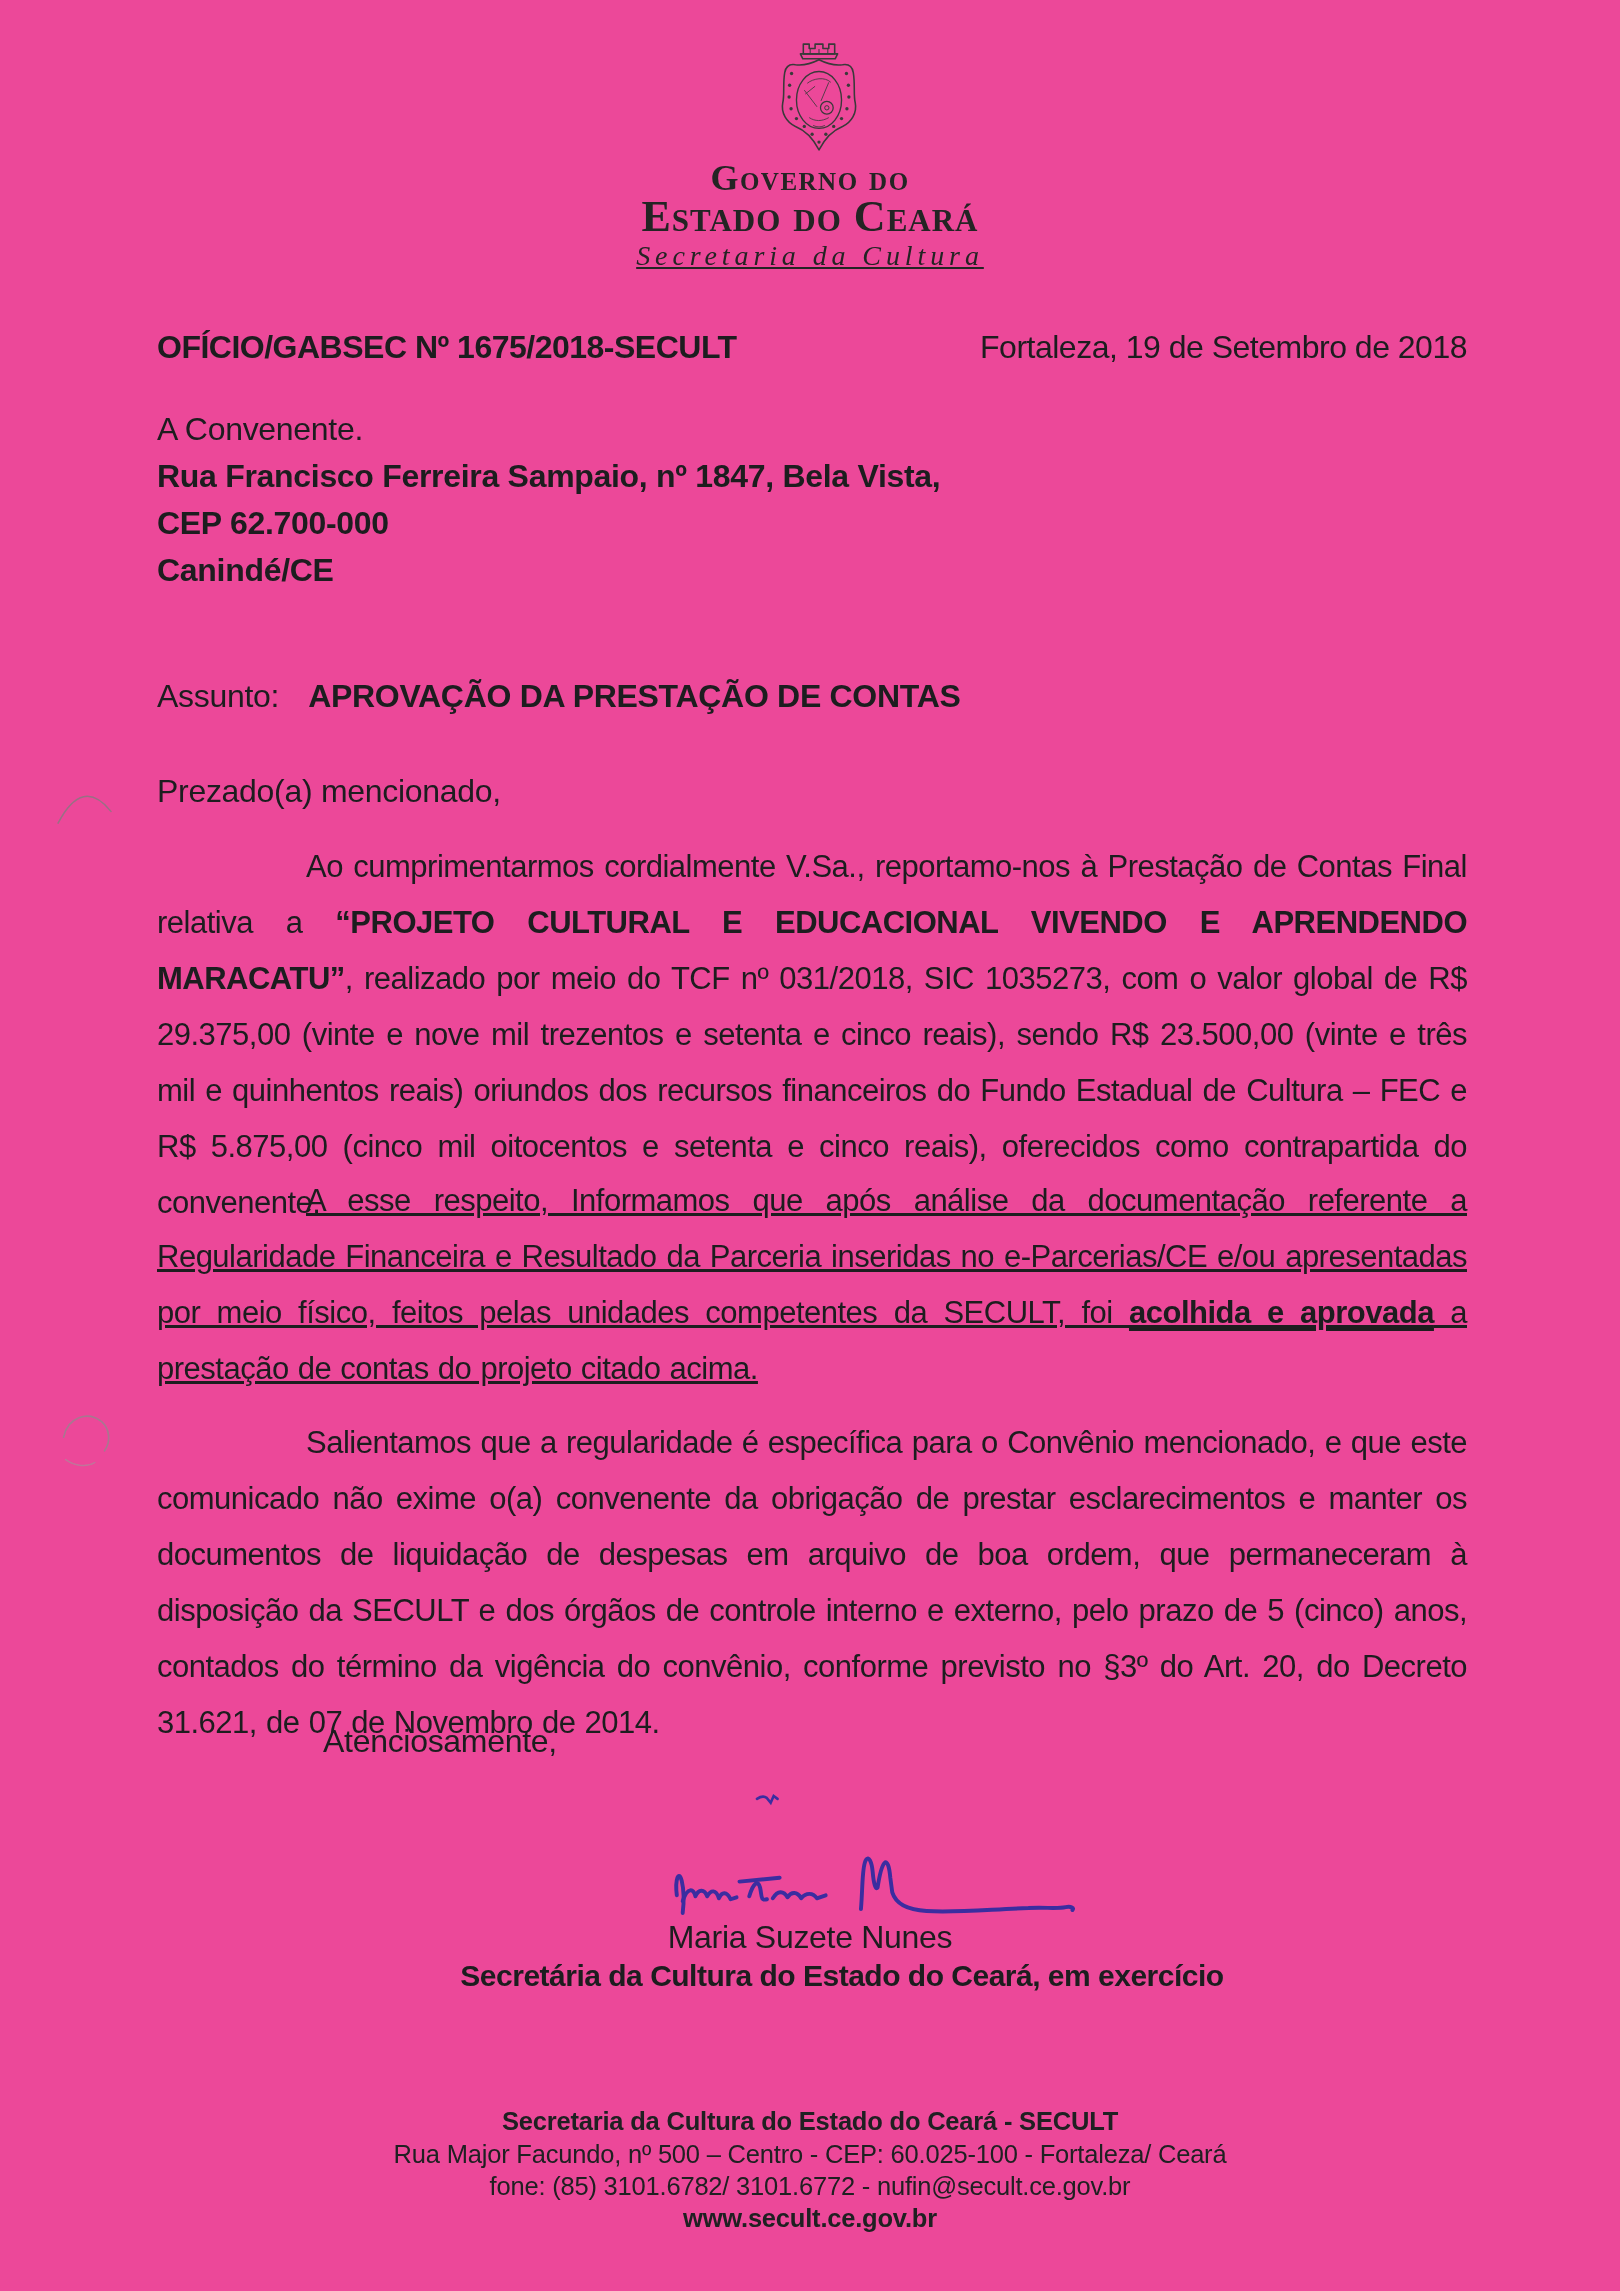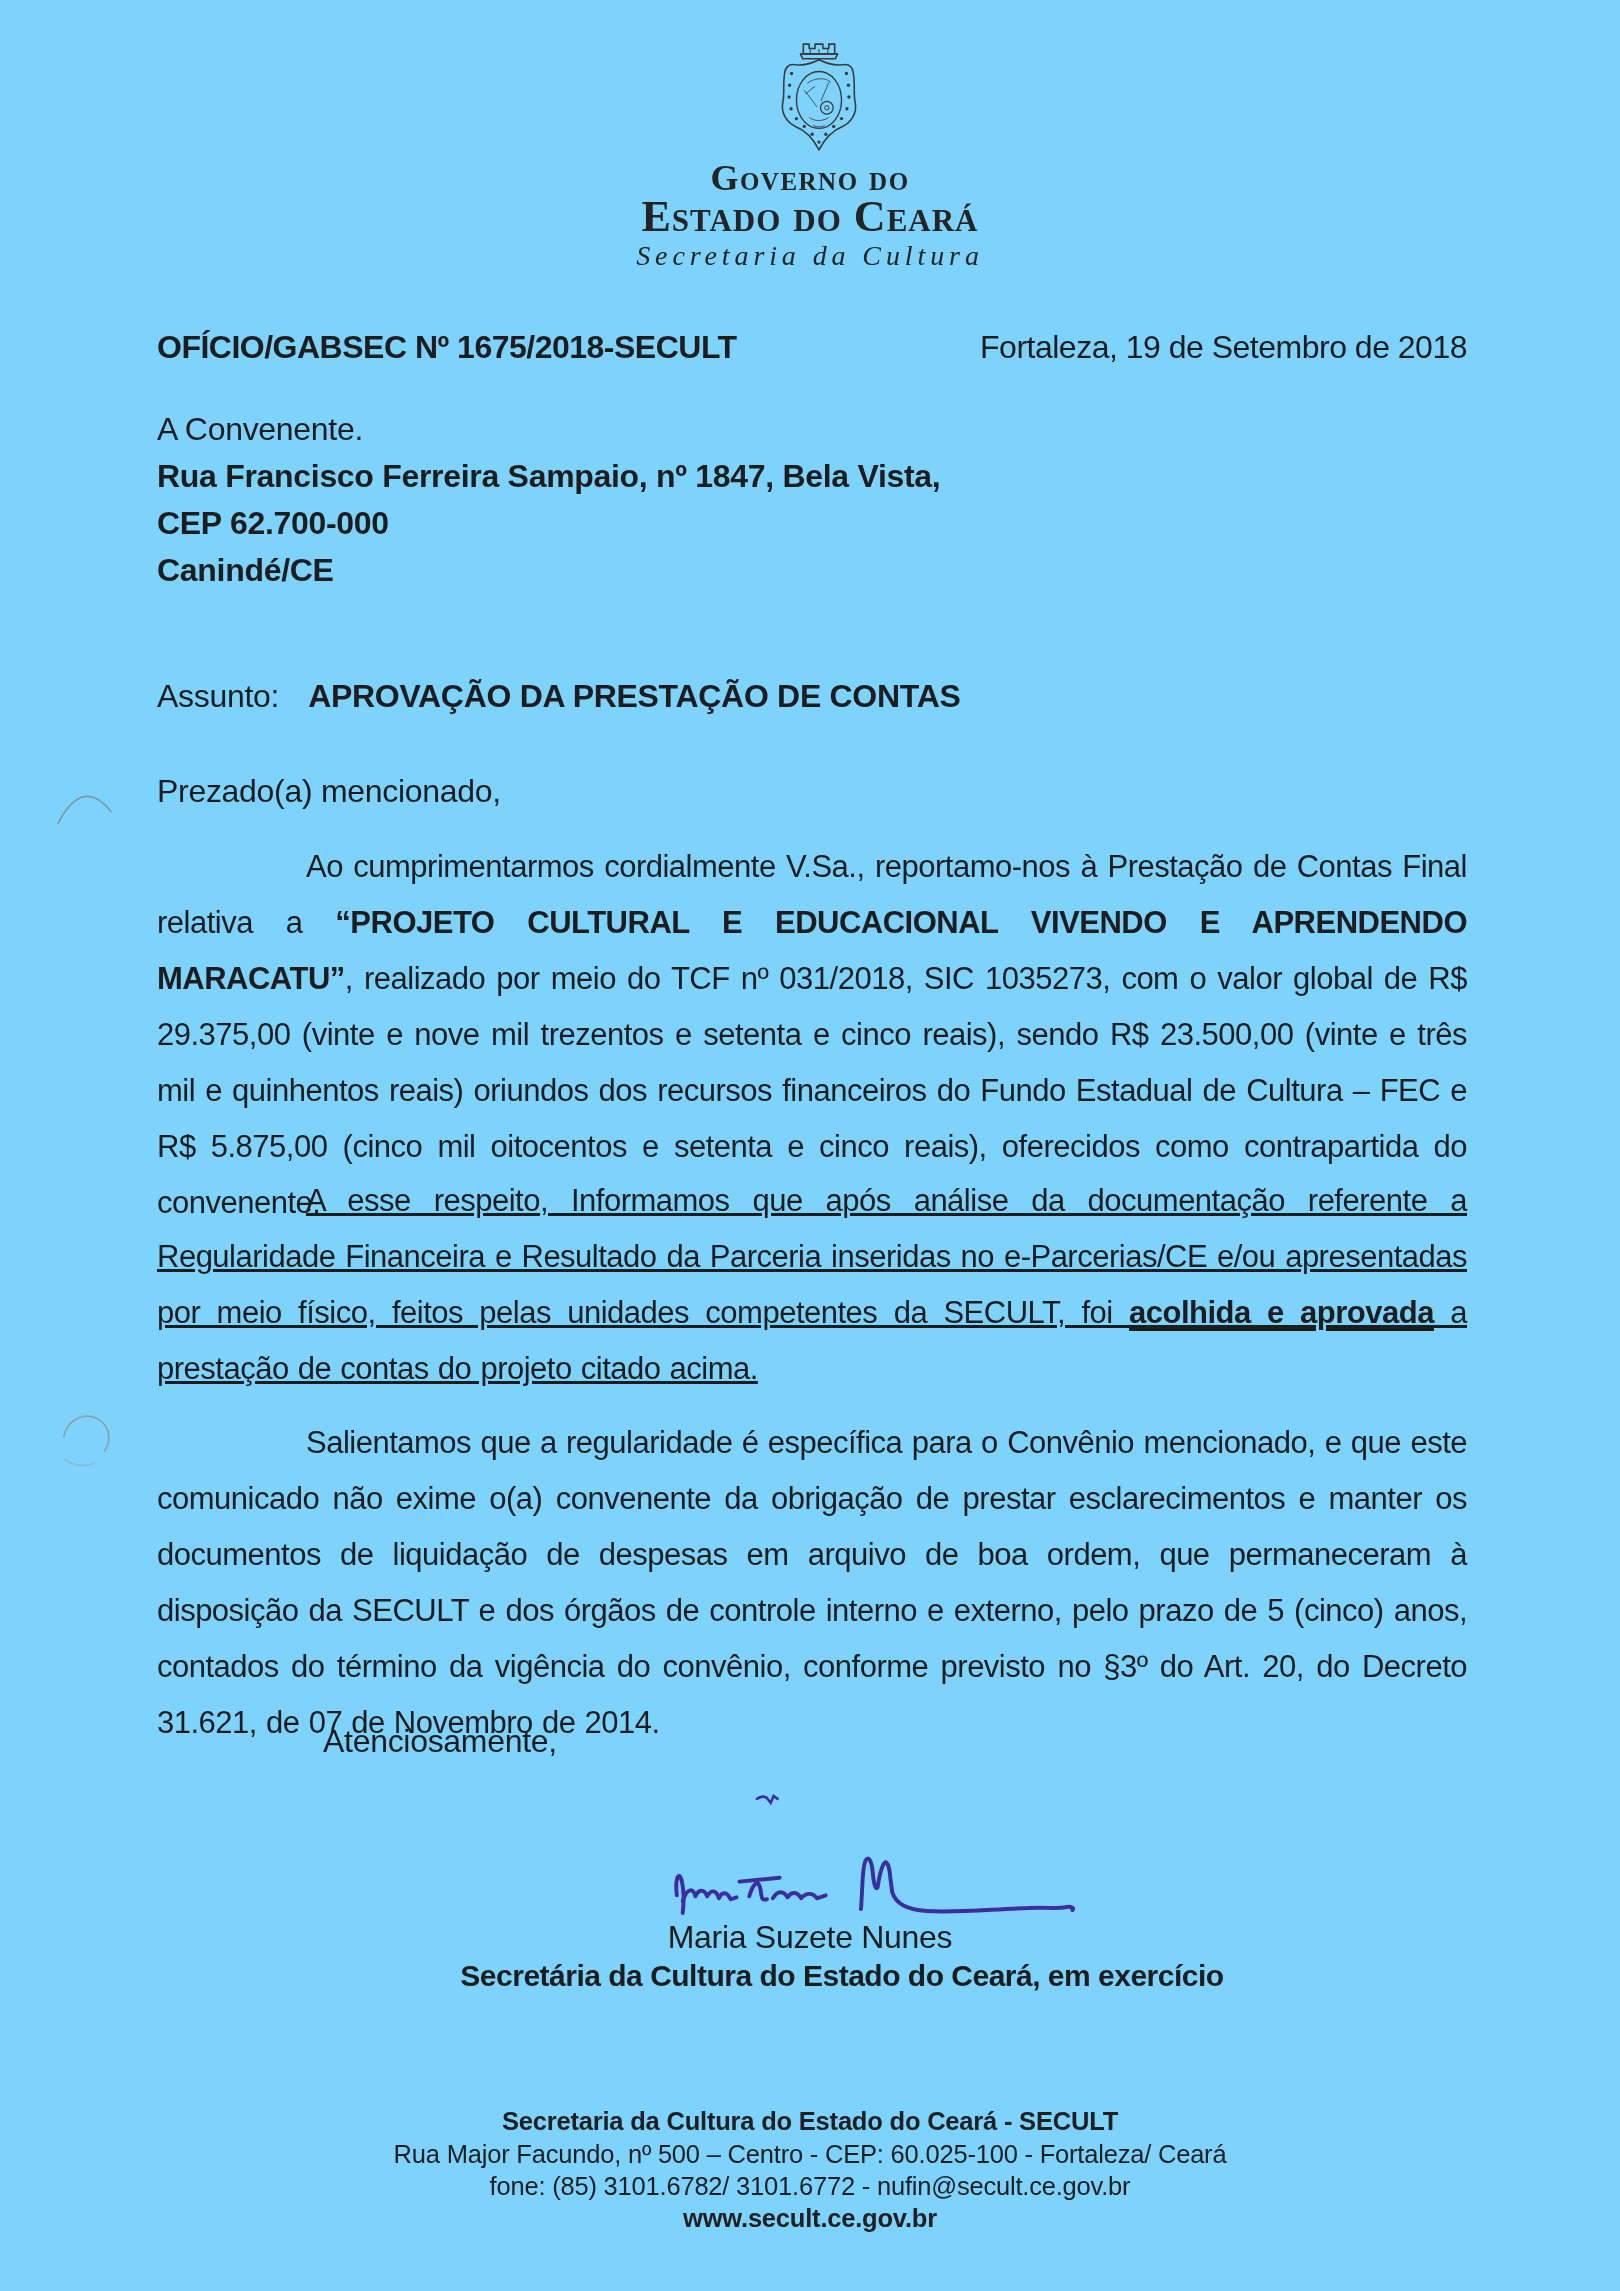--- a/index.html
+++ b/index.html
@@ -1,30 +1,30 @@
 <!DOCTYPE html>
 <html><head>
 <meta charset="utf-8">
 <style>
   html,body{margin:0;padding:0;background:#ffffff;}
   .page{
     position:relative;
     width:1620px;height:2292px;
-    background:#7dd3fc;
+    background:#ec4899;
     font-family:"Liberation Sans", sans-serif;
     color:#1d1d1f;
     overflow:hidden;
   }
   .abs{position:absolute;}
   
   .crest{left:770px;top:39px;width:98px;height:118px;}
   .lh-line{left:0;width:1620px;text-align:center;font-family:"Liberation Serif", serif;color:#242424;}
   .lh-gov{top:157px;font-size:36px;font-variant:small-caps;font-weight:600;letter-spacing:1.5px;}
   .lh-state{top:191px;font-size:44px;font-variant:small-caps;font-weight:600;letter-spacing:1px;}
-  .lh-dept{top:240px;font-size:28px;font-style:italic;letter-spacing:4.9px;font-weight:500;}
+  .lh-dept{top:240px;font-size:28px;font-style:italic;letter-spacing:4.9px;font-weight:500;text-decoration:underline;}
   
   .ref-row{left:157px;top:329px;width:1310px;display:flex;justify-content:space-between;font-size:32px;}
   .ref-num{font-weight:700;letter-spacing:-0.5px;}
   .ref-date{letter-spacing:-0.5px;}
   
   .addr{left:157px;top:406px;font-size:32px;line-height:47px;letter-spacing:-0.3px;}
   .addr .bold{font-weight:700;}
   
   .subject{left:157px;top:678px;font-size:32px;display:flex;letter-spacing:-0.3px;}
   .subject .value{font-weight:700;margin-left:29px;}

